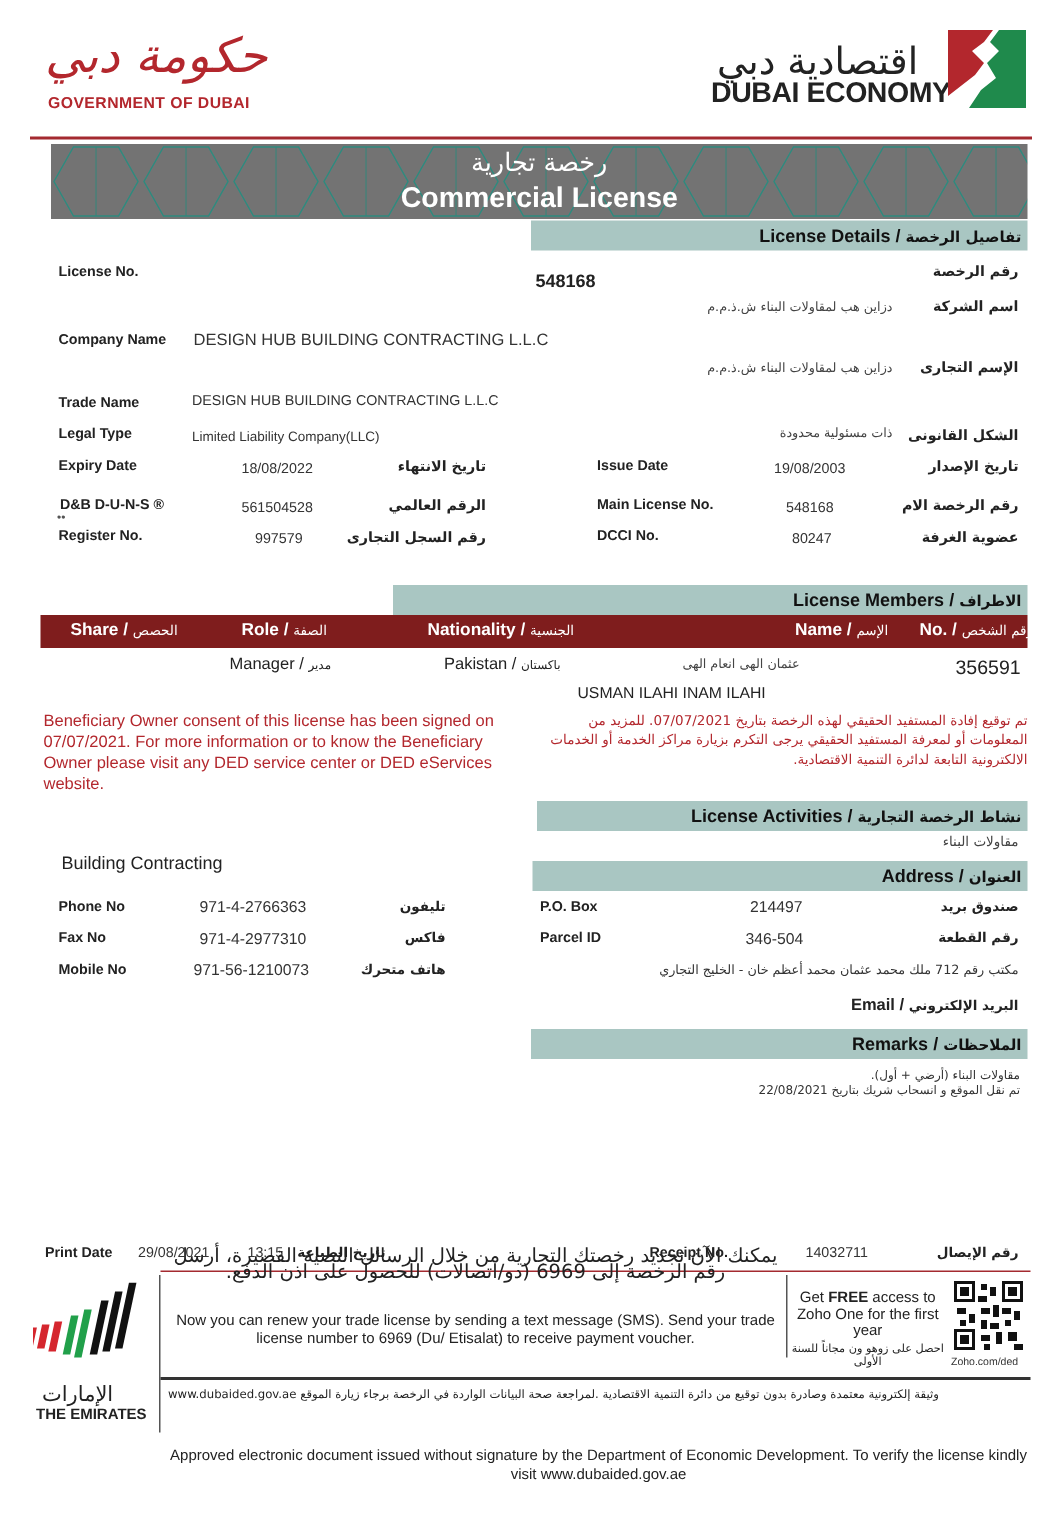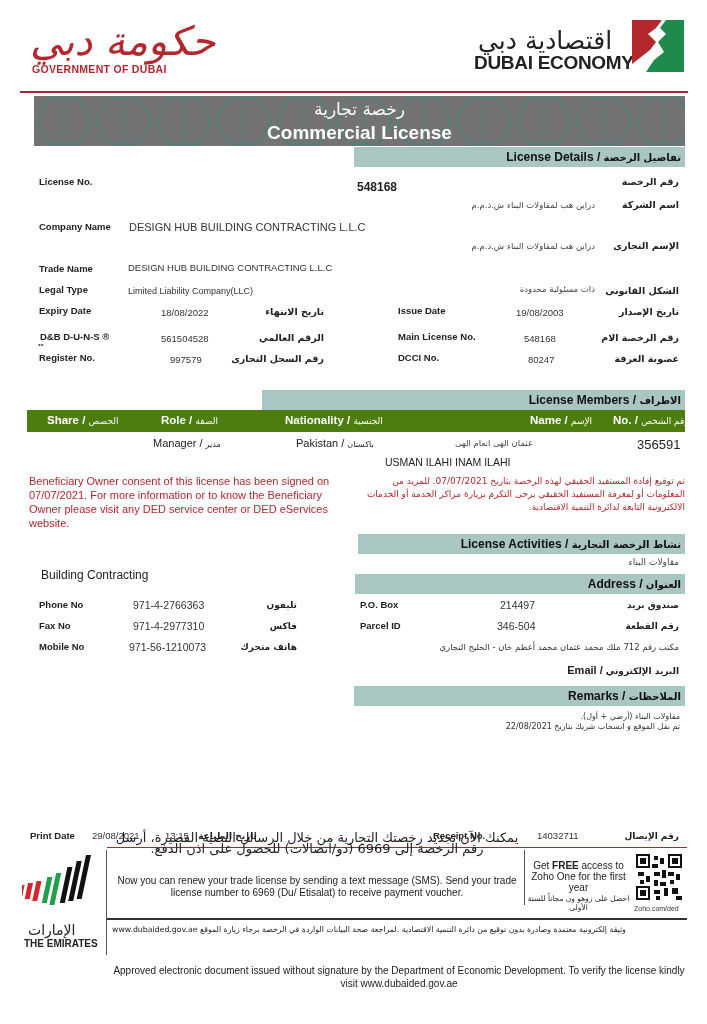--- a/index.html
+++ b/index.html
@@ -3,21 +3,21 @@
   <meta charset="utf-8">
   <style>
     * { margin: 0; padding: 0; box-sizing: border-box; }
     html, body { width: 707px; height: 1024px; background: #ffffff; overflow: hidden; }
     body { font-family: "Liberation Sans", sans-serif; color: #222; position: relative; }
     .abs { position: absolute; }
     .b { font-weight: bold; }
     .ar { direction: rtl; font-family: "DejaVu Sans", sans-serif; }
 
     
-    .gov-ar { left: 30px; top: 18px; font-family: "DejaVu Serif", serif; color: #b3272d; font-size: 40px; font-style: italic; direction: rtl; }
+    .gov-ar { left: 30px; top: 18px; font-family: "DejaVu Serif", serif; color: #b3272d; font-size: 32px; font-style: italic; direction: rtl; }
     .gov-en { left: 32px; top: 63px; color: #b3272d; font-size: 10.5px; font-weight: bold; letter-spacing: 0.3px; }
     .de-ar { left: 478px; top: 26px; font-size: 25px; direction: rtl; color: #222; font-family: "DejaVu Sans", sans-serif; }
     .de-en { left: 474px; top: 52px; font-size: 19px; font-weight: bold; color: #222; letter-spacing: -0.3px; }
     .de-logo { left: 632px; top: 20px; width: 52px; height: 52px; }
 
     .red-rule { left: 20px; top: 91px; width: 668px; height: 2px; background: #a42a30; }
 
     
     .banner { left: 34px; top: 96px; width: 651px; height: 50px; background: #737373; overflow: hidden; }
     .banner svg { position: absolute; left: 0; top: 0; }
@@ -27,21 +27,21 @@
     
     .sec { background: #a9c6c2; height: 20px; font-size: 12px; font-weight: bold; color: #111; padding-right: 4px; text-align: right; line-height: 20px; }
     .sec span.ar { font-size: 10px; font-weight: bold; }
 
     .lbl { font-size: 9.5px; font-weight: bold; color: #222; }
     .val { font-size: 10px; color: #333; }
     .arl { font-size: 9.5px; font-weight: bold; direction: rtl; font-family: "DejaVu Sans", sans-serif; color: #222; }
     .arv { font-size: 8.5px; direction: rtl; font-family: "DejaVu Sans", sans-serif; color: #444; }
 
     
-    .mem-head { left: 27px; top: 410px; width: 658px; height: 22px; background: #4d7c0f; color: #fff; font-size: 11.5px; font-weight: bold; }
+    .mem-head { left: 27px; top: 410px; width: 658px; height: 22px; background: #7f1d1d; color: #fff; font-size: 11.5px; font-weight: bold; }
     .mem-head .c { position: absolute; top: 4px; white-space: nowrap; }
     .mem-head .c .ar { font-size: 9px; font-weight: normal; }
 
     .red { color: #b3272d; font-weight: normal; font-size: 11px; line-height: 14px; }
 
     .foot-rule { height: 1px; background: #555; }
     .foot-red { height: 1px; background: #a42a30; }
   </style>
 </head>
 <body>

